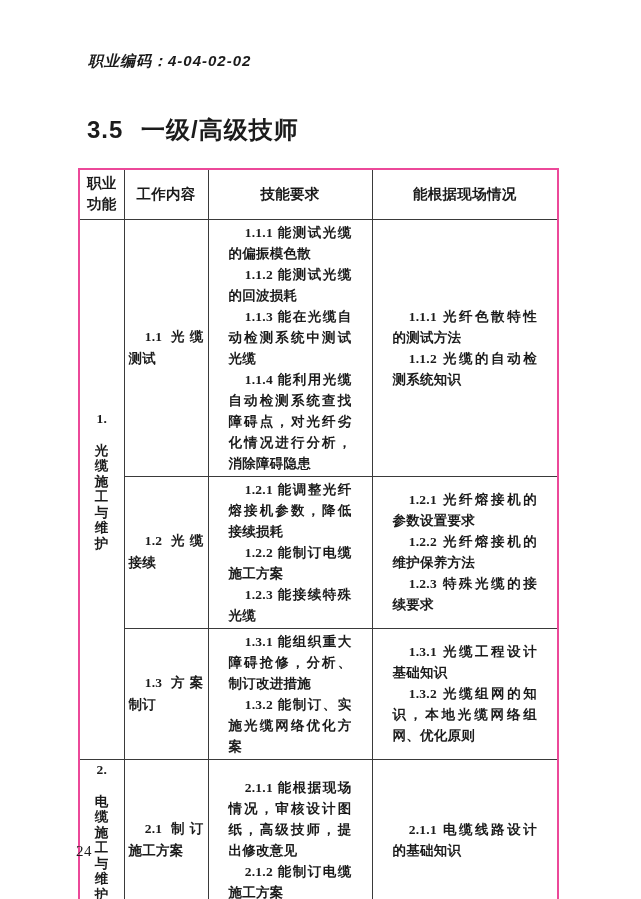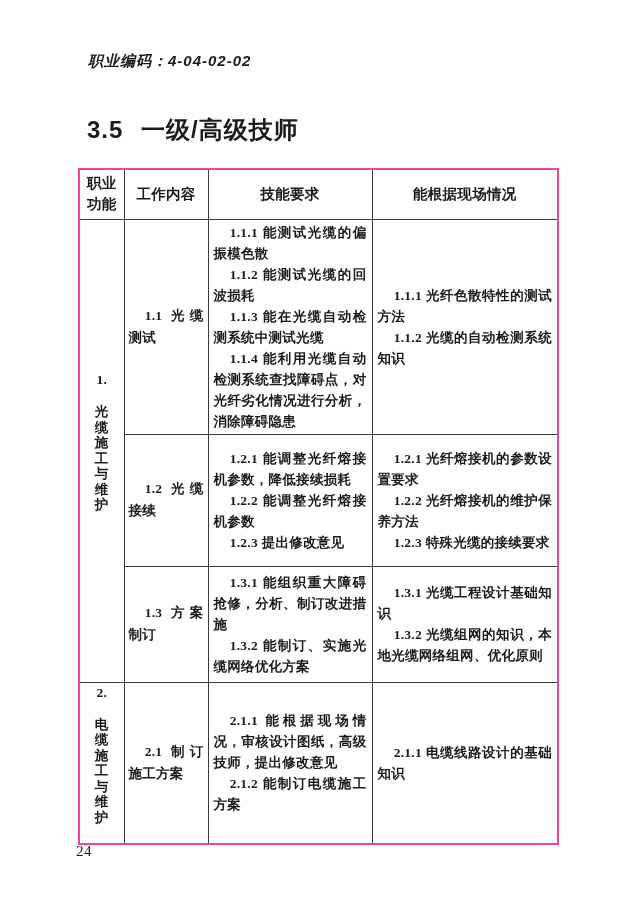--- a/index.html
+++ b/index.html
@@ -34,21 +34,21 @@
   tr.hr{height:50px;}
   tr.r11{height:212px;}
   tr.r12{height:132px;}
   tr.r13{height:116px;}
   tr.r21{height:133px;}
   td.vcell{text-align:center;padding:2px 1px;}
   .vnum{display:block;line-height:16px;margin-bottom:1px;}
   .vlabel{display:block;width:1.1em;margin:16px auto;word-break:break-all;line-height:15.5px;}
   td.wcell{padding:2px 4px;margin-left:28px;}
   td.wcell p{margin:0;text-indent:1.2em;text-align:justify;line-height:22px;}
-  td.scell,td.kcell{padding:2px 5px;}
+  td.scell,td.kcell{padding:2px 20px;}
   .item{margin:0;text-indent:1.2em;text-align:justify;line-height:21px;}
   .pagenum{
     position:absolute;left:76px;top:843px;
     font-size:15px;letter-spacing:0.5px;
   }
 </style>
 </head>
 <body>
 
 <div class="occ-code">职业编码：4-04-02-02</div>
@@ -89,22 +89,22 @@
           <p class="item">1.1.2 光缆的自动检测系统知识</p>
         </td>
     </tr>
 
     <tr class="r12">
       <td class="wcell">
         <p>1.2 光缆接续</p>
       </td>
       <td class="scell">
           <p class="item">1.2.1 能调整光纤熔接机参数，降低接续损耗</p>
-          <p class="item">1.2.2 能调整光纤熔接机参数</p>
-          <p class="item">1.2.3 提出修改意见</p>
+          <p class="item">1.2.2 能制订电缆施工方案</p>
+          <p class="item">1.2.3 能接续特殊光缆</p>
         </td>
       <td class="kcell">
           <p class="item">1.2.1 光纤熔接机的参数设置要求</p>
           <p class="item">1.2.2 光纤熔接机的维护保养方法</p>
           <p class="item">1.2.3 特殊光缆的接续要求</p>
         </td>
     </tr>
 
     <tr class="r13">
       <td class="wcell">

